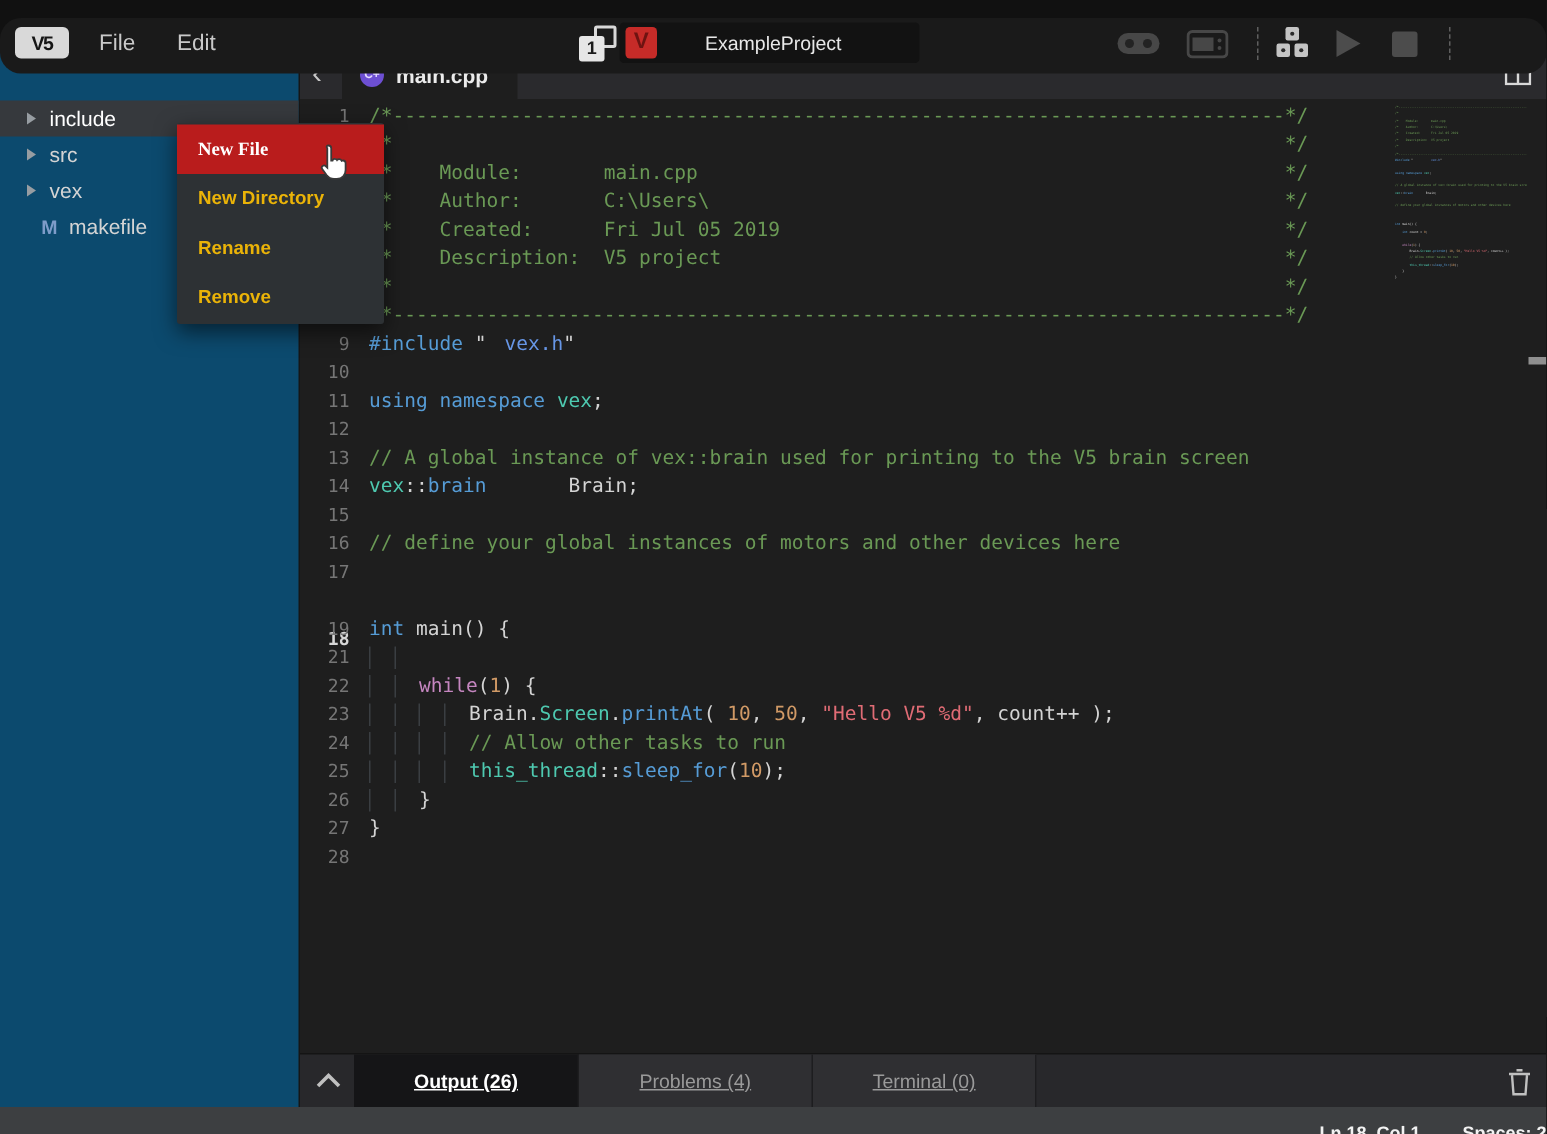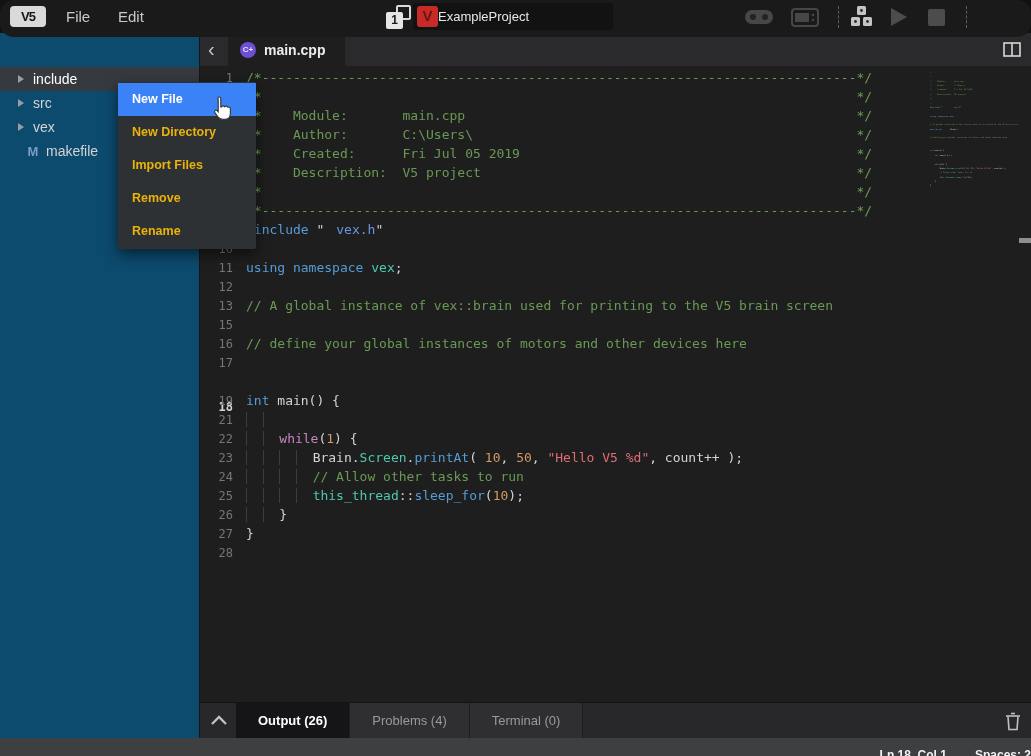--- a/index.html
+++ b/index.html
@@ -1,33 +1,33 @@
 <!DOCTYPE html>
 <html style="--tk-p: #d4d4d4; --tk-c: #6a9955; --tk-k: #569cd6; --tk-t: #4ec9b0; --tk-s: #e06c75; --tk-n: #d19a66; --tk-m: #c586c0; --tk-i: #6796e6;"><head>
 <meta charset="utf-8">
 <style>
   * { margin:0; padding:0; box-sizing:border-box; }
   html,body { width:1031px; height:756px; background:#111; overflow:hidden; }
   body { position:relative; font-family:"Liberation Sans", sans-serif; -webkit-font-smoothing:antialiased; }
 
   
-  .topbar { position:absolute; left:0; top:0; width:1031px; height:37px; background:#1a1a1a; z-index:30;border-radius:14px; }
+  .topbar { position:absolute; left:0; top:12px; width:1031px; height:37px; background:#1a1a1a; z-index:30;border-radius:14px; }
   .vexlogo { position:absolute; left:10px; top:6px; width:36px; height:21px; background:#d9d9d9; border-radius:4px;
              color:#161616; font-weight:bold; font-size:13px; text-align:center; line-height:21px; letter-spacing:-1px; }
   .menuitem { position:absolute; top:0; height:33px; line-height:33px; color:#c9c9c9; font-size:15px; cursor:default; }
   #menu-file { left:66px; } #menu-edit { left:118px; }
   .sloticon { position:absolute; left:386px; top:5px; width:25px; height:24px; }
   .sloticon .back { position:absolute; right:0; top:0; width:15px; height:15px; border:2px solid #d9d9d9; border-radius:2px; }
   .sloticon .front { position:absolute; left:0; bottom:0; width:17px; height:17px; background:#e6e6e6; border-radius:2px;
                      color:#1a1a1a; font-size:12px; font-weight:bold; text-align:center; line-height:17px; }
   .projwidget { position:absolute; left:413px; top:3px; width:200px; height:27px; background:#121212; border-radius:3px;
                 display:flex; align-items:center; }
   .vexred { width:21px; height:21px; margin-left:4px; background:#c62b28; border-radius:3px; color:#6e1311;
             font-weight:bold; font-size:15px; text-align:center; line-height:20px; }
-  .projname { flex:1; text-align:left; color:#e8e8e8; font-size:13px; padding-right:20px; }
+  .projname { flex:1; text-align:center; color:#e8e8e8; font-size:13px; padding-right:20px; }
   .tbicon { position:absolute; top:7px; }
   .tbsep { position:absolute; top:6px; height:22px; border-left:1px dashed #5f5f5f; }
   .playtri { width:0; height:0; border-left:16px solid #4c4c4c; border-top:9px solid transparent; border-bottom:9px solid transparent; }
   .stopsq { width:17px; height:17px; background:#4c4c4c; border-radius:2px; }
 
   
   .tabbar { position:absolute; left:200px; top:33px; width:831px; height:33px; background:#2a2a2d; z-index:20; }
   .backchev { position:absolute; left:8px; top:7px; width:14px; height:19px; color:#c8c8c8; font-size:20px; line-height:19px; }
   .edtab { position:absolute; left:28px; top:0; height:33px; padding:0 20px 0 12px; background:#1e1e1e;
            display:flex; align-items:center; gap:8px; }
@@ -55,28 +55,28 @@
   .tk-t { color:var(--tk-t); } .tk-s { color:var(--tk-s); } .tk-n { color:var(--tk-n); }
   .tk-m { color:var(--tk-m); } .tk-i { color:var(--tk-i);margin-left:12px; }
   .minimap { position:absolute; left:730px; top:4px; width:88px; overflow:hidden; }
   .mm-line { height:4.36px; line-height:4.3px; white-space:pre; font-family:"DejaVu Sans Mono", monospace; font-size:2px; }
   .scrollmark { position:absolute; left:819px; top:172px; width:12px; height:5px; background:#8f8f8f; }
 
   
   .ctxmenu { position:absolute; left:118px; top:82px; width:138px; background:#2d3134; border-radius:2px;
              box-shadow:0 5px 14px rgba(0,0,0,.55); z-index:40; padding:1px 0; }
   .ctxitem { height:33px; line-height:33px; padding-left:14px; color:#eab308; font-size:12.5px; font-weight:bold; }
-  .ctxitem.hl { background:#3b82f6; color:#ffffff; }
+  .ctxitem.hl { background:#b91c1c; color:#ffffff;font-family:Liberation Serif, serif; }
   .handcursor { position:absolute; left:210px; top:95px; z-index:50; }
 
   
   .panelbar { position:absolute; left:200px; top:702px; width:831px; height:36px; background:#28282b; border-top:1px solid #141414; z-index:10; }
   .panelchev { position:absolute; left:10px; top:11px; }
   .ptabs { position:absolute; left:36px; top:0; height:36px; display:flex; }
-  .ptab { height:36px; line-height:36px; padding:0 22px; font-size:13px; color:#9a9a9a; background:#2f2f32; border-right:1px solid #1d1d1f; }
+  .ptab { height:36px; line-height:36px; padding:0 40px; font-size:13px; color:#9a9a9a; background:#2f2f32; border-right:1px solid #1d1d1f;text-decoration:underline; }
   .ptab.active { background:#151517; color:#ffffff; font-weight:bold; }
   .trash { position:absolute; right:10px; top:9px; }
 
   
   .statusbar { position:absolute; left:0; top:738px; width:1031px; height:34px; background:#3d3f41; z-index:35;
                display:flex; justify-content:flex-end; align-items:center; gap:28px; }
   .statusbar span { color:#f2f2f2; font-size:12px; font-weight:bold; }
 </style>
 </head>
 <body>
@@ -163,20 +163,21 @@
       <div class="line"><span class="ln">4</span><span class="tk-c">/*    Author:       C:\Users\                                                 */</span></div>
       <div class="line"><span class="ln">5</span><span class="tk-c">/*    Created:      Fri Jul 05 2019                                           */</span></div>
       <div class="line"><span class="ln">6</span><span class="tk-c">/*    Description:  V5 project                                                */</span></div>
       <div class="line"><span class="ln">7</span><span class="tk-c">/*                                                                            */</span></div>
       <div class="line"><span class="ln">8</span><span class="tk-c">/*----------------------------------------------------------------------------*/</span></div>
       <div class="line"><span class="ln">9</span><span class="tk-k">#include</span><span class="tk-p"> "</span><span class="tk-i">vex.h</span><span class="tk-p">"</span></div>
       <div class="line"><span class="ln">10</span></div>
       <div class="line"><span class="ln">11</span><span class="tk-k">using</span><span class="tk-p"> </span><span class="tk-k">namespace</span><span class="tk-p"> </span><span class="tk-t">vex</span><span class="tk-p">;</span></div>
       <div class="line"><span class="ln">12</span></div>
       <div class="line"><span class="ln">13</span><span class="tk-c">// A global instance of vex::brain used for printing to the V5 brain screen</span></div>
+      <div class="line"><span class="ln">14</span><span class="tk-t">vex</span><span class="tk-p">::</span><span class="tk-k">brain</span><span class="tk-p">       Brain;</span></div>
       <div class="line"><span class="ln">15</span></div>
       <div class="line"><span class="ln">16</span><span class="tk-c">// define your global instances of motors and other devices here</span></div>
       <div class="line"><span class="ln">17</span></div>
       <div class="line"><span class="ln active">18</span></div>
       <div class="line"><span class="ln">19</span><span class="tk-k">int</span><span class="tk-p"> main() {</span></div>
       <div class="line"><span class="ln">21</span><span class="ig">  </span><span class="ig">  </span></div>
       <div class="line"><span class="ln">22</span><span class="ig">  </span><span class="ig">  </span><span class="tk-m">while</span><span class="tk-p">(</span><span class="tk-n">1</span><span class="tk-p">) {</span></div>
       <div class="line"><span class="ln">23</span><span class="ig">  </span><span class="ig">  </span><span class="ig">  </span><span class="ig">  </span><span class="tk-p">Brain.</span><span class="tk-t">Screen</span><span class="tk-p">.</span><span class="tk-k">printAt</span><span class="tk-p">( </span><span class="tk-n">10</span><span class="tk-p">, </span><span class="tk-n">50</span><span class="tk-p">, </span><span class="tk-s">"Hello V5 %d"</span><span class="tk-p">, count++ );</span></div>
       <div class="line"><span class="ln">24</span><span class="ig">  </span><span class="ig">  </span><span class="ig">  </span><span class="ig">  </span><span class="tk-c">// Allow other tasks to run</span></div>
       <div class="line"><span class="ln">25</span><span class="ig">  </span><span class="ig">  </span><span class="ig">  </span><span class="ig">  </span><span class="tk-t">this_thread</span><span class="tk-p">::</span><span class="tk-k">sleep_for</span><span class="tk-p">(</span><span class="tk-n">10</span><span class="tk-p">);</span></div>
@@ -213,23 +214,22 @@
       <div class="mm-line">    <span class="tk-p">}</span></div>
       <div class="mm-line"><span class="tk-p">}</span></div>
       <div class="mm-line"></div>
     </div>
   <div class="scrollmark"></div>
 </div>
 
 <div class="ctxmenu" id="ctx-menu">
     <div class="ctxitem hl">New File</div>
     <div class="ctxitem">New Directory</div>
-    <div class="ctxitem">Import Files</div>
+    <div class="ctxitem">Rename</div>
     <div class="ctxitem">Remove</div>
-    <div class="ctxitem">Rename</div>
   </div>
 
 <svg class="handcursor" width="24" height="28" viewBox="0 0 24 28">
   <path d="M9 2c1 0 1.8.8 1.8 1.8V12h.9c.2-.7.9-1.1 1.6-1.1.6 0 1.1.3 1.4.8.3-.4.8-.6 1.4-.6.8 0 1.4.5 1.7 1.1.3-.1.5-.2.9-.2 1 0 1.7.8 1.7 1.8v4.6c0 3.4-2.3 5.9-5.9 5.9h-1.8c-2.2 0-3.7-.9-5-2.6l-2.9-4c-.5-.7-.3-1.6.3-2.1.6-.4 1.5-.4 2 .1l1.1 1.1V3.8C7.2 2.8 8 2 9 2z" fill="#ffffff" stroke="#3a3a3a" stroke-width="1.2"></path>
 </svg>
 
 <div class="panelbar">
   <svg class="panelchev" width="18" height="12">
     <polyline points="2,10 9,3 16,10" fill="none" stroke="#c0c0c0" stroke-width="2.4"></polyline>
   </svg>

